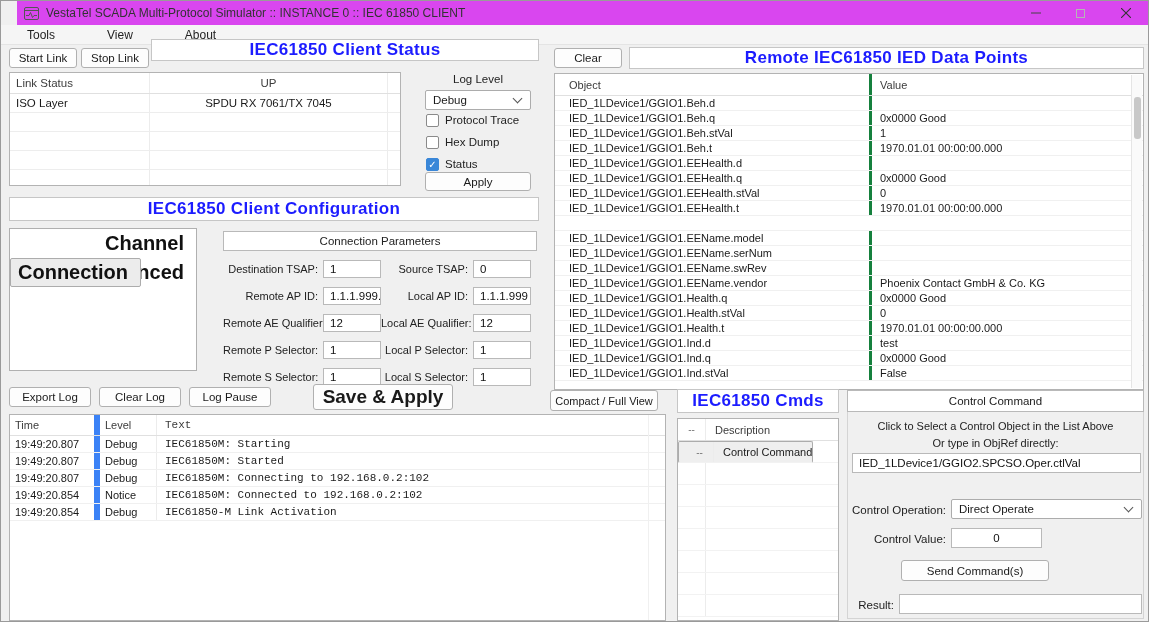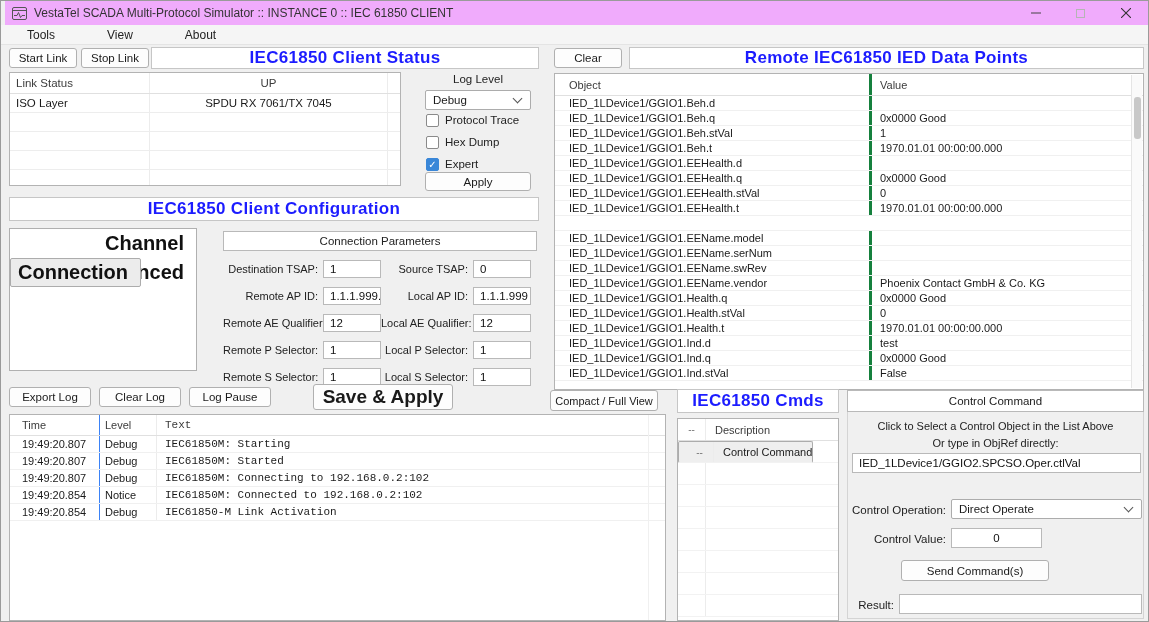--- a/index.html
+++ b/index.html
@@ -3,21 +3,21 @@
 <meta charset="utf-8">
 <style>
   :root { --blue:#1C1CFF; --accent:#3A87D8; --selrow:#EFEFEF; }
   * { box-sizing:border-box; }
   html,body { margin:0; padding:0; }
   body { font-family:"Liberation Sans", sans-serif; background:#e9e9e9; }
   #app { position:relative; width:1149px; height:622px; background:#f0f0f0; overflow:hidden;
          border:1px solid #9a9a9a; color:#1a1a1a; font-size:11.5px; }
 
   
-  .titlebar { position:absolute; left:4px; top:0; right:0; height:24px; background:#f0abfc;
+  .titlebar { position:absolute; left:16px; top:0; right:0; height:24px; background:#d946ef;
               display:flex; align-items:center; }
   .app-icon { margin-left:7px; display:flex; align-items:center; }
   .title-text { margin-left:7px; font-size:12px; color:#333; }
   .win-controls { margin-left:auto; display:flex; height:24px; }
   .win-btn { width:45px; height:24px; display:flex; align-items:center; justify-content:center; }
 
   
   .menubar { position:absolute; left:0; top:24px; right:0; height:20px; background:#f5f5f5;
              display:flex; align-items:center; border-bottom:1px solid #e4e4e4; }
   .menu-item { padding:0 26px; font-size:12px; color:#222; }
@@ -61,21 +61,21 @@
   .pr { display:flex; align-items:center; height:27px; }
   .plab { font-size:11px; color:#222; text-align:right; white-space:nowrap; }
   .pl1 { width:100px; padding-right:5px; }
   .pl2 { width:92px; padding-right:5px; }
   .pin { width:58px; height:18px; flex:none; }
 
   
   .lg-head { display:flex; height:21px; border-bottom:1px solid #e0e0e0; align-items:center; color:#3c3c3c; }
   .lg-row { display:flex; height:17px; border-bottom:1px solid #f0f0f0; align-items:center; }
   .lg-c { height:100%; display:flex; align-items:center; overflow:hidden; white-space:nowrap; font-size:11px; }
-  .lg-time { width:90px; padding-left:12px; border-right:1px solid #3b82f6;text-align:right; }
+  .lg-time { width:90px; padding-left:5px; border-right:6px solid #3b82f6;text-align:right; }
   .lg-level { width:57px; padding-left:5px; border-right:1px solid #ececec; }
   .lg-text { flex:1; padding-left:8px;font-family:Liberation Mono, monospace; }
   .vline { position:absolute; top:0; bottom:0; width:1px; background:#f0f0f0; }
 
   
   .dp-head { display:flex; height:22px; border-bottom:1px solid #e0e0e0; align-items:center; color:#3c3c3c; }
   .dp-row { display:flex; height:15px; border-bottom:1px solid #f0f0f0; align-items:center; }
   .dp-c { height:100%; display:flex; align-items:center; overflow:hidden; white-space:nowrap; font-size:11px; }
   .dp-obj { width:317px; padding-left:14px; border-right:3px solid #15803d; }
   .dp-val { flex:1; padding-left:8px; }
@@ -130,21 +130,21 @@
   </div>
 
   <div class="menubar" id="menubar">
       <div class="menu-item">Tools</div>
       <div class="menu-item">View</div>
       <div class="menu-item">About</div>
     </div>
 
   <div class="btn" style="left:8px;top:47px;width:68px;height:20px">Start Link</div>
   <div class="btn" style="left:80px;top:47px;width:68px;height:20px">Stop Link</div>
-  <div class="blue-header" style="left:150px;top:46px;width:388px;height:22px">IEC61850 Client Status</div>
+  <div class="blue-header" style="left:150px;top:38px;width:388px;height:22px">IEC61850 Client Status</div>
 
   <div class="tbl" style="left:8px;top:71px;width:392px;height:114px">
     <div class="lt-row lt-head">
       <div class="lt-c1">Link Status</div>
       <div class="lt-c2">UP</div>
       <div class="lt-c3"></div>
     </div>
     <div class="lt-row">
       <div class="lt-c1">ISO Layer</div>
       <div class="lt-c2">SPDU RX 7061/TX 7045</div>
@@ -181,21 +181,21 @@
       <div class="cb-row">
         <span class="cb-box"></span>
         <span class="cb-label">Protocol Trace</span>
       </div>
       <div class="cb-row">
         <span class="cb-box"></span>
         <span class="cb-label">Hex Dump</span>
       </div>
       <div class="cb-row">
         <span class="cb-box on">✓</span>
-        <span class="cb-label">Expert</span>
+        <span class="cb-label">Status</span>
       </div>
     </div>
   <div class="btn" style="left:424px;top:171px;width:106px;height:19px">Apply</div>
 
   <div class="blue-header" style="left:8px;top:196px;width:530px;height:24px">IEC61850 Client Configuration</div>
 
   <div class="navlist" id="config-nav">
       <div class="nav-item">Channel</div>
       <div class="nav-item sel">Connection</div>
       <div class="nav-item">Advanced</div>

